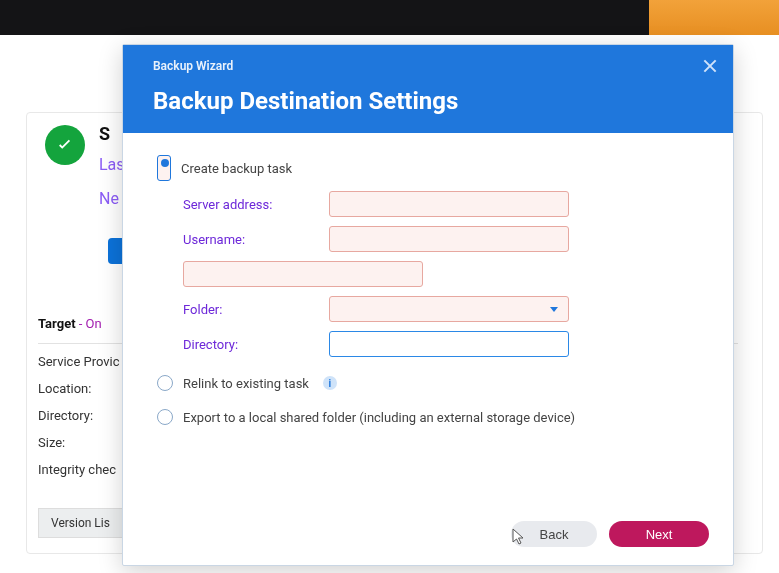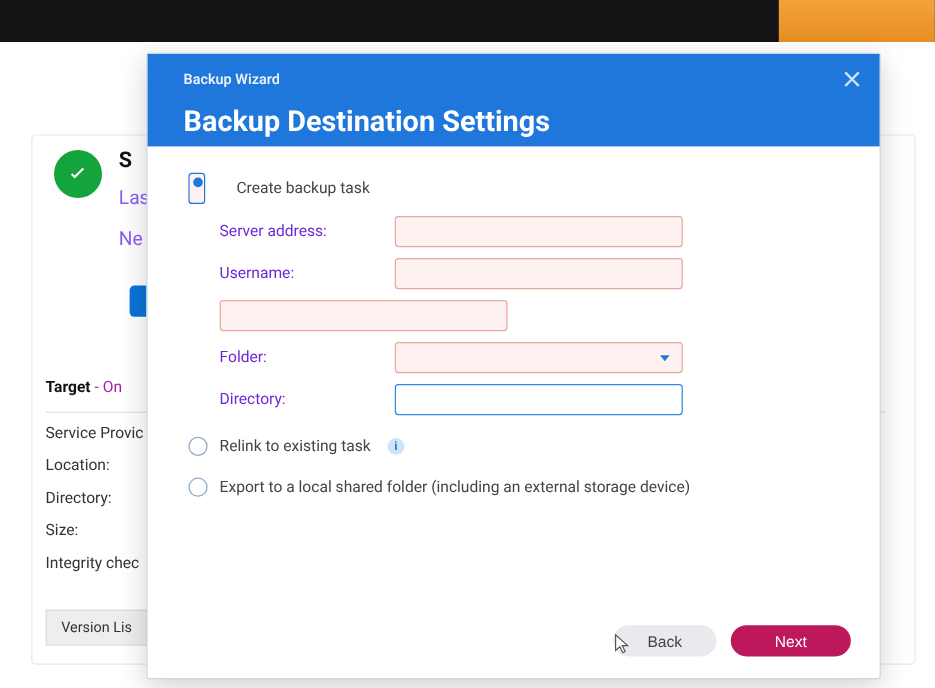--- a/index.html
+++ b/index.html
@@ -12,29 +12,29 @@
   .bg-status .txt .h{font-weight:700;font-size:18px;color:#111;line-height:1}
   .bg-status .txt .l{font-size:16px;color:#8b5cf6;margin-top:10px;line-height:1.5}
   .bg-btn{position:absolute;left:108px;top:238px;width:14px;height:26px;background:#0c72d9;border-radius:4px 0 0 4px}
   .bg-info{position:absolute;left:38px;top:316px;font-size:13px;color:#333;width:200px}
   .bg-info .row{margin-bottom:12px}
   .bg-info .title{font-weight:700;color:#111}
   .bg-info .title .on{color:#a21caf;font-weight:400}
   .bg-info .hr{border-top:1px solid #e2e2e2;margin:0 0 10px 0;width:700px}
   .bg-verbtn{position:absolute;left:38px;top:508px;background:#eceeef;border:1px solid #ddd;color:#333;font-size:12px;padding:7px 12px}
   .modal{position:absolute;left:122px;top:44px;width:610px;height:520px;background:#fff;border:1px solid #c9d6e4;box-shadow:0 6px 24px rgba(0,0,0,.18);border-radius:2px;display:flex;flex-direction:column}
-  .modal-head{background:#1f77dc;color:#fff;padding:14px 22px 7px 30px;position:relative}
+  .modal-head{background:#1f77dc;color:#fff;padding:14px 22px 18px 30px;position:relative}
   .modal-head .wiz{font-size:12px;font-weight:600;opacity:.9}
   .modal-head .title{font-size:24px;font-weight:700;margin-top:14px}
   .modal-head .close{position:absolute;right:16px;top:14px;width:14px;height:14px;cursor:pointer}
   .modal-head .close:before,.modal-head .close:after{content:"";position:absolute;left:6px;top:-1px;width:2px;height:16px;background:#cfe2fa}
   .modal-head .close:before{transform:rotate(45deg)}
   .modal-head .close:after{transform:rotate(-45deg)}
   .modal-body{flex:1;padding:22px 30px 0 34px;color:#444;font-size:13px}
-  .opt{display:flex;align-items:center;gap:26px;margin-bottom:10px}
+  .opt{display:flex;align-items:center;gap:10px;margin-bottom:10px}
   .radio{width:14px;height:14px;border:1px solid #8aa8c8;border-radius:50%;position:relative;flex:0 0 14px}
   .radio.sel{border-color:#1f77dc}
   .radio.sel:after{content:"";position:absolute;left:3px;top:3px;width:8px;height:8px;border-radius:50%;background:#1f77dc}
   .formrow{display:flex;align-items:center;margin:0 0 9px 26px}
   .formrow .lbl{width:146px;color:#6d28d9}
   .inp{width:240px;height:26px;border:1px solid #e7a8a0;background:#fdf2f0;border-radius:3px;padding:0 6px;font-size:13px;box-sizing:border-box}
   .sel{width:240px;height:26px;border:1px solid #e7a8a0;background:#fdf2f0;border-radius:3px;position:relative;box-sizing:border-box}
   .sel .caret{position:absolute;right:10px;top:10px;width:0;height:0;border-left:4px solid transparent;border-right:4px solid transparent;border-top:5px solid #1f77dc}
   .inp.blue{border:1px solid #2b88e6;background:#fff}
   .opt2{display:flex;align-items:center;gap:10px;margin-top:18px}

